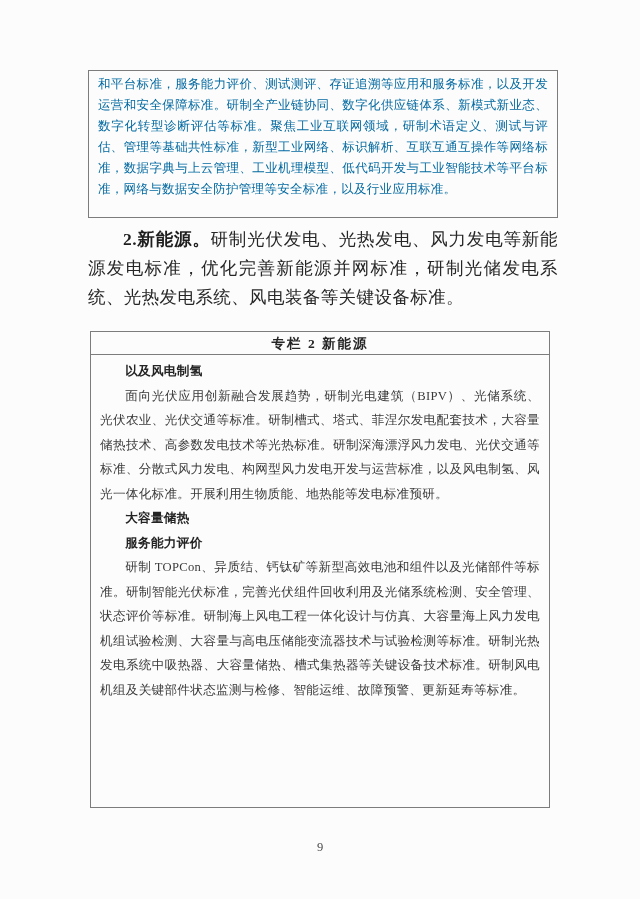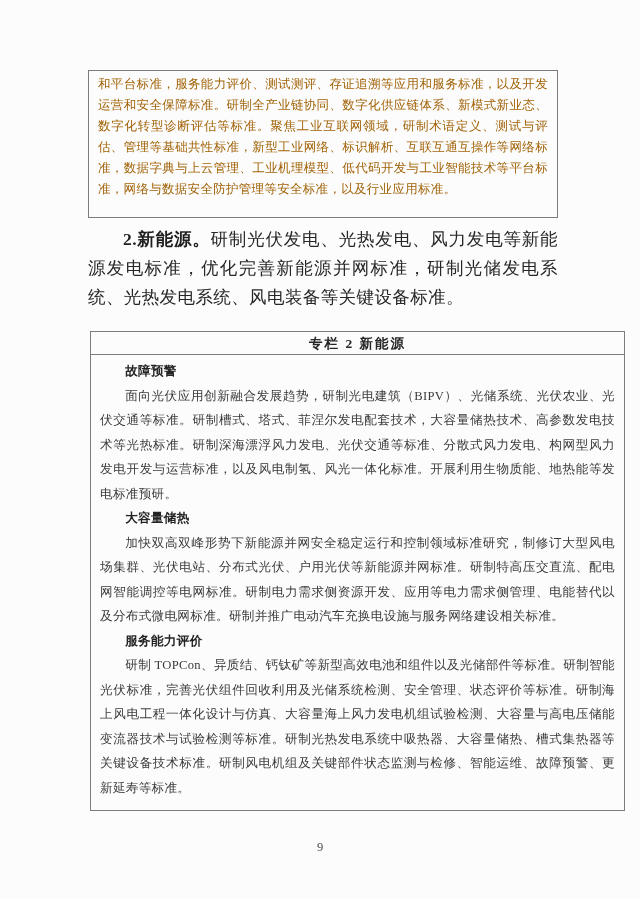--- a/index.html
+++ b/index.html
@@ -29,21 +29,21 @@
     width: 470px;
     min-height: 148px;
     padding: 3px 9px 4px 9px;
   }
   #box1 .box-text {
     margin: 0;
     font-size: 12.5px;
     line-height: 21px;
     text-align: justify;
     text-justify: inter-ideograph;
-    color: #a16207;
+    color: #0369a1;
     letter-spacing: 0.3px;
   }
   
   #para {
     position: absolute;
     left: 88px;
     top: 225px;
     width: 470px;
     margin: 0;
     font-size: 17.5px;
@@ -57,21 +57,21 @@
   }
   #para .lead {
     font-weight: bold;
     color: #1e1e1e;
   }
   
   #box2 {
     position: absolute;
     left: 90px;
     top: 331px;
-    width: 535px;
+    width: 460px;
     min-height: 477px;
   }
   #box2 .hdr {
     text-align: center;
     font-weight: bold;
     font-size: 13.5px;
     line-height: 17px;
     padding: 3px 0 2px 0;
     border-bottom: 1px solid #7c7c7c;
     color: #262626;
@@ -112,24 +112,23 @@
 
   <div class="colbox" id="box1">
     <p class="box-text">和平台标准，服务能力评价、测试测评、存证追溯等应用和服务标准，以及开发运营和安全保障标准。研制全产业链协同、数字化供应链体系、新模式新业态、数字化转型诊断评估等标准。聚焦工业互联网领域，研制术语定义、测试与评估、管理等基础共性标准，新型工业网络、标识解析、互联互通互操作等网络标准，数据字典与上云管理、工业机理模型、低代码开发与工业智能技术等平台标准，网络与数据安全防护管理等安全标准，以及行业应用标准。</p>
   </div>
 
   <p id="para"><span class="lead">2.新能源。</span><span>研制光伏发电、光热发电、风力发电等新能源发电标准，优化完善新能源并网标准，研制光储发电系统、光热发电系统、风电装备等关键设备标准。</span></p>
 
   <div class="colbox" id="box2">
     <div class="hdr">专栏 2  新能源</div>
     <div class="content">
-      <div class="sec-h">故障预警</div>
+      <div class="sec-h">以及风电制氢</div>
       <div class="sec-b">面向光伏应用创新融合发展趋势，研制光电建筑（BIPV）、光储系统、光伏农业、光伏交通等标准。研制槽式、塔式、菲涅尔发电配套技术，大容量储热技术、高参数发电技术等光热标准。研制深海漂浮风力发电、光伏交通等标准、分散式风力发电、构网型风力发电开发与运营标准，以及风电制氢、风光一体化标准。开展利用生物质能、地热能等发电标准预研。</div>
       <div class="sec-h">大容量储热</div>
-      <div class="sec-b">加快双高双峰形势下新能源并网安全稳定运行和控制领域标准研究，制修订大型风电场集群、光伏电站、分布式光伏、户用光伏等新能源并网标准。研制特高压交直流、配电网智能调控等电网标准。研制电力需求侧资源开发、应用等电力需求侧管理、电能替代以及分布式微电网标准。研制并推广电动汽车充换电设施与服务网络建设相关标准。</div>
       <div class="sec-h">服务能力评价</div>
       <div class="sec-b">研制 TOPCon、异质结、钙钛矿等新型高效电池和组件以及光储部件等标准。研制智能光伏标准，完善光伏组件回收利用及光储系统检测、安全管理、状态评价等标准。研制海上风电工程一体化设计与仿真、大容量海上风力发电机组试验检测、大容量与高电压储能变流器技术与试验检测等标准。研制光热发电系统中吸热器、大容量储热、槽式集热器等关键设备技术标准。研制风电机组及关键部件状态监测与检修、智能运维、故障预警、更新延寿等标准。</div>
     </div>
   </div>
 
   <div id="pagenum">9</div>
 
 </div>
 
 </body></html>

